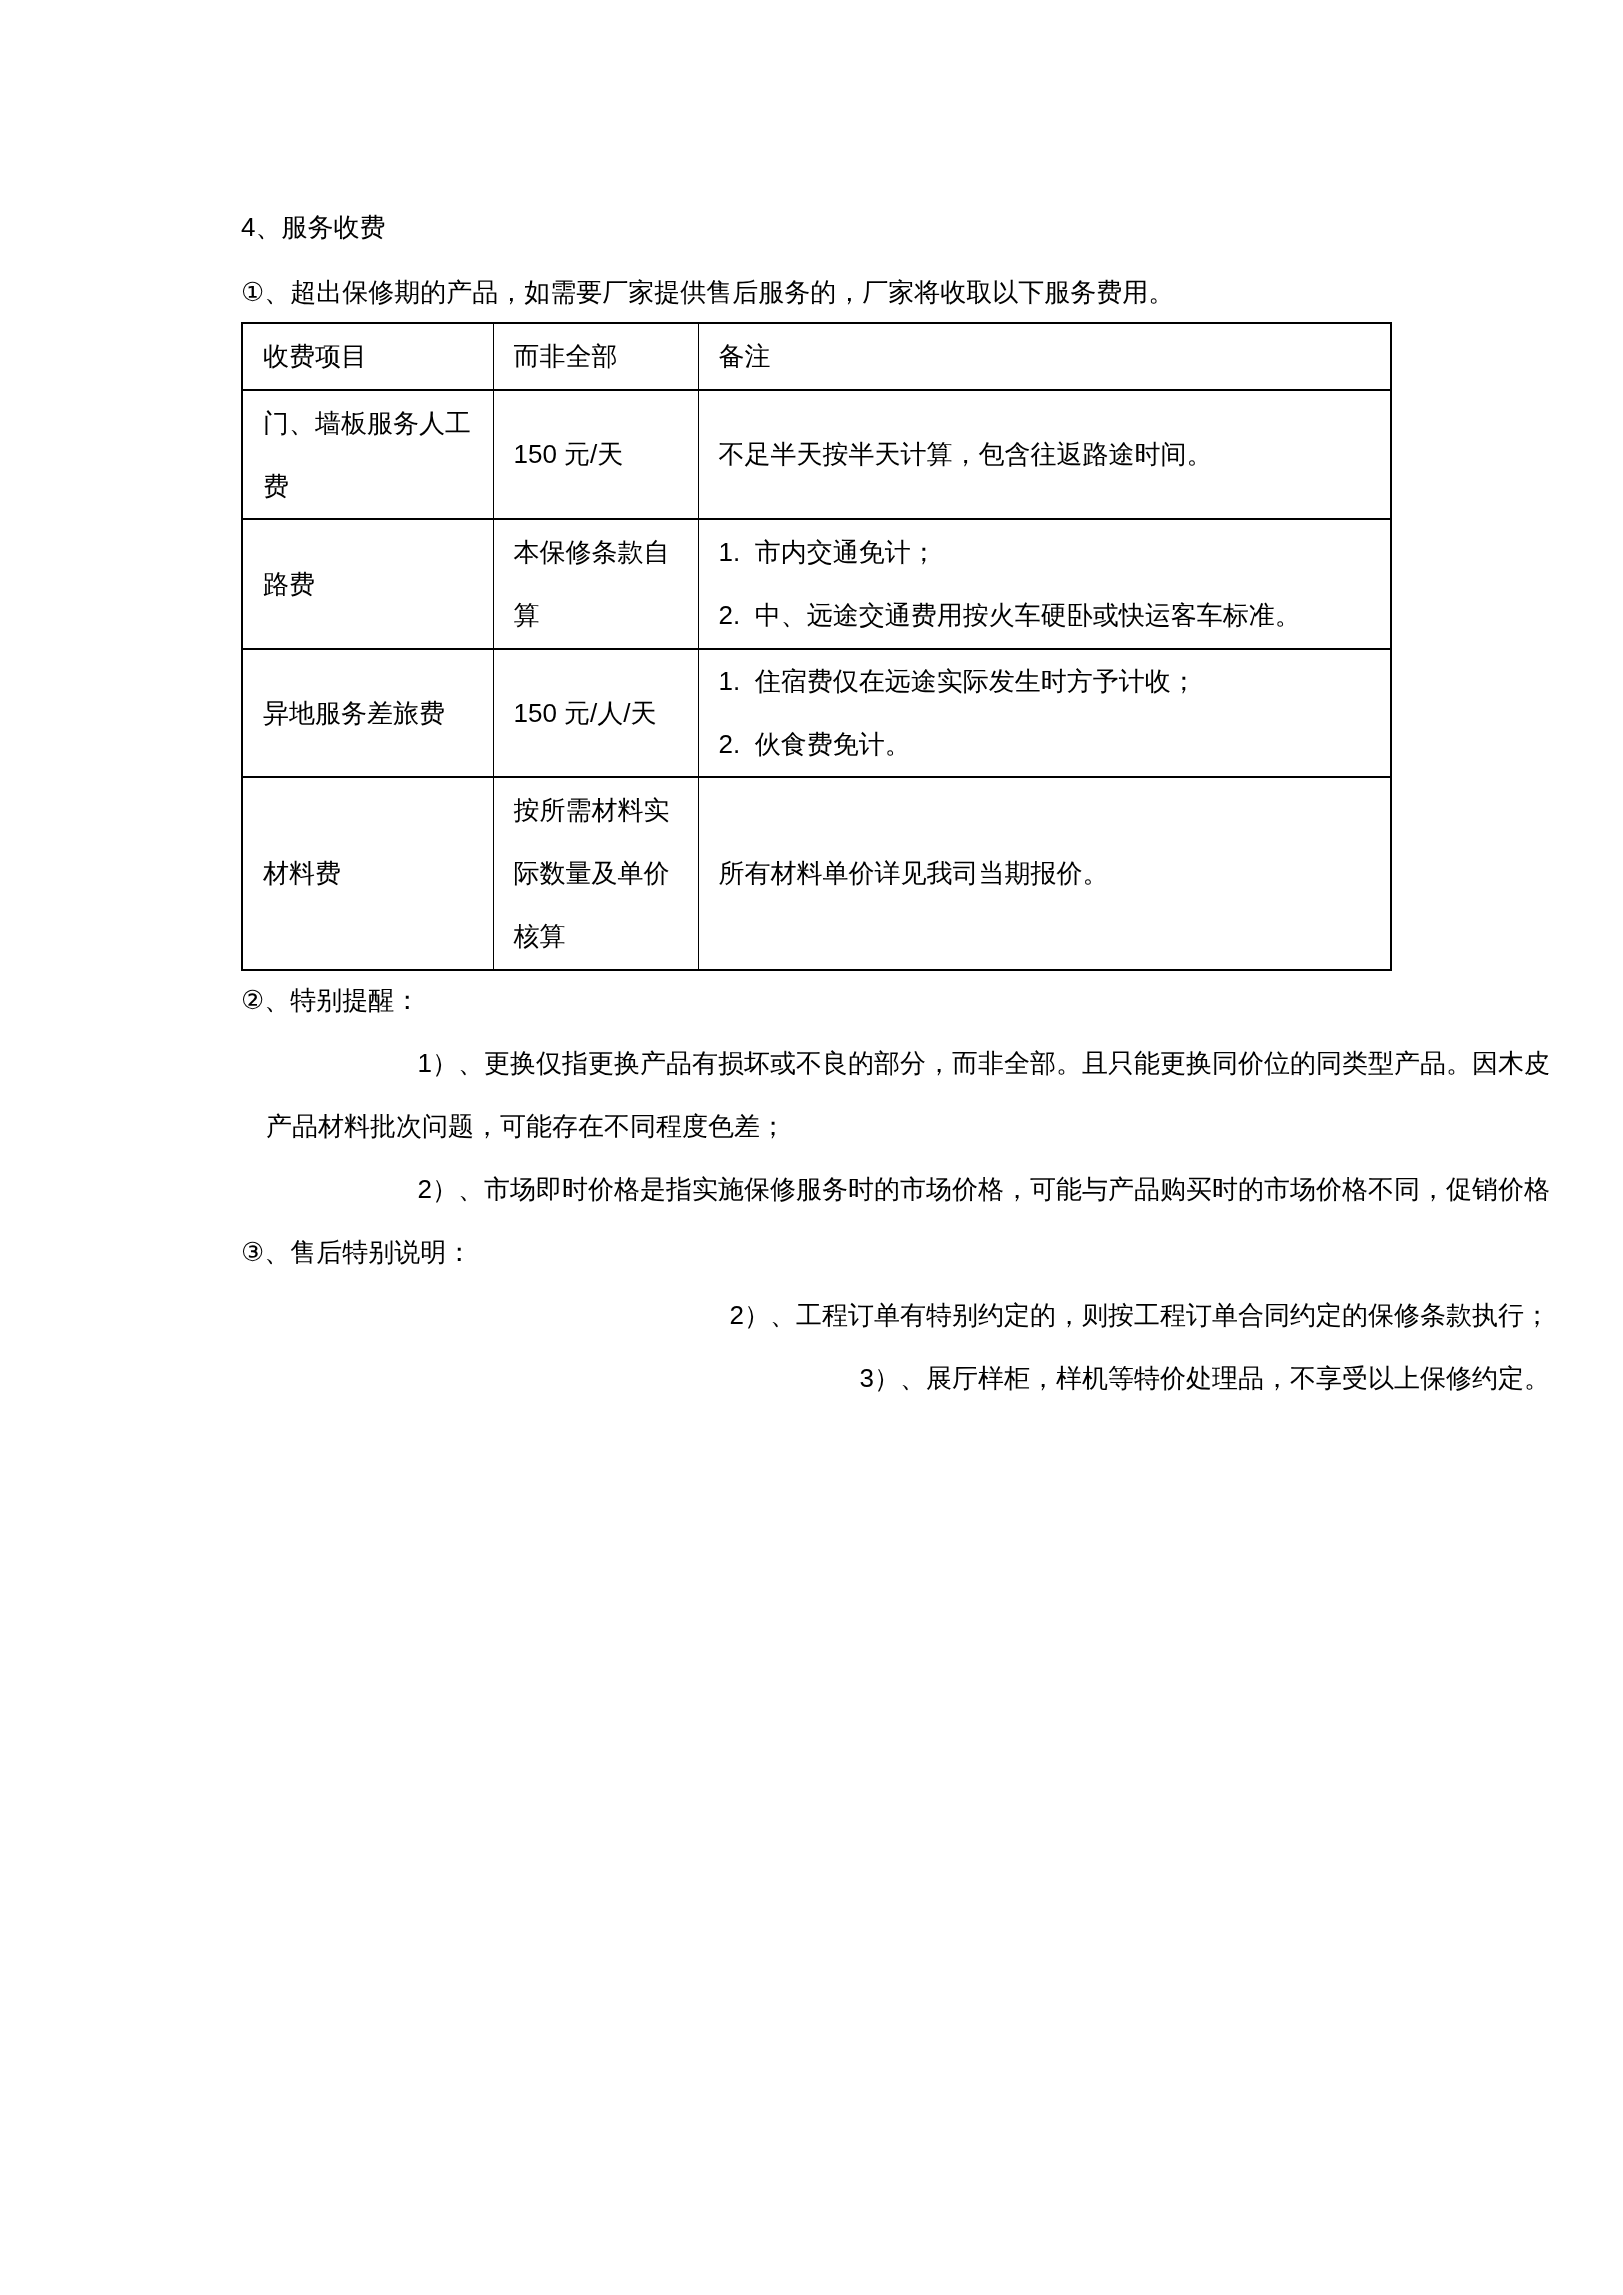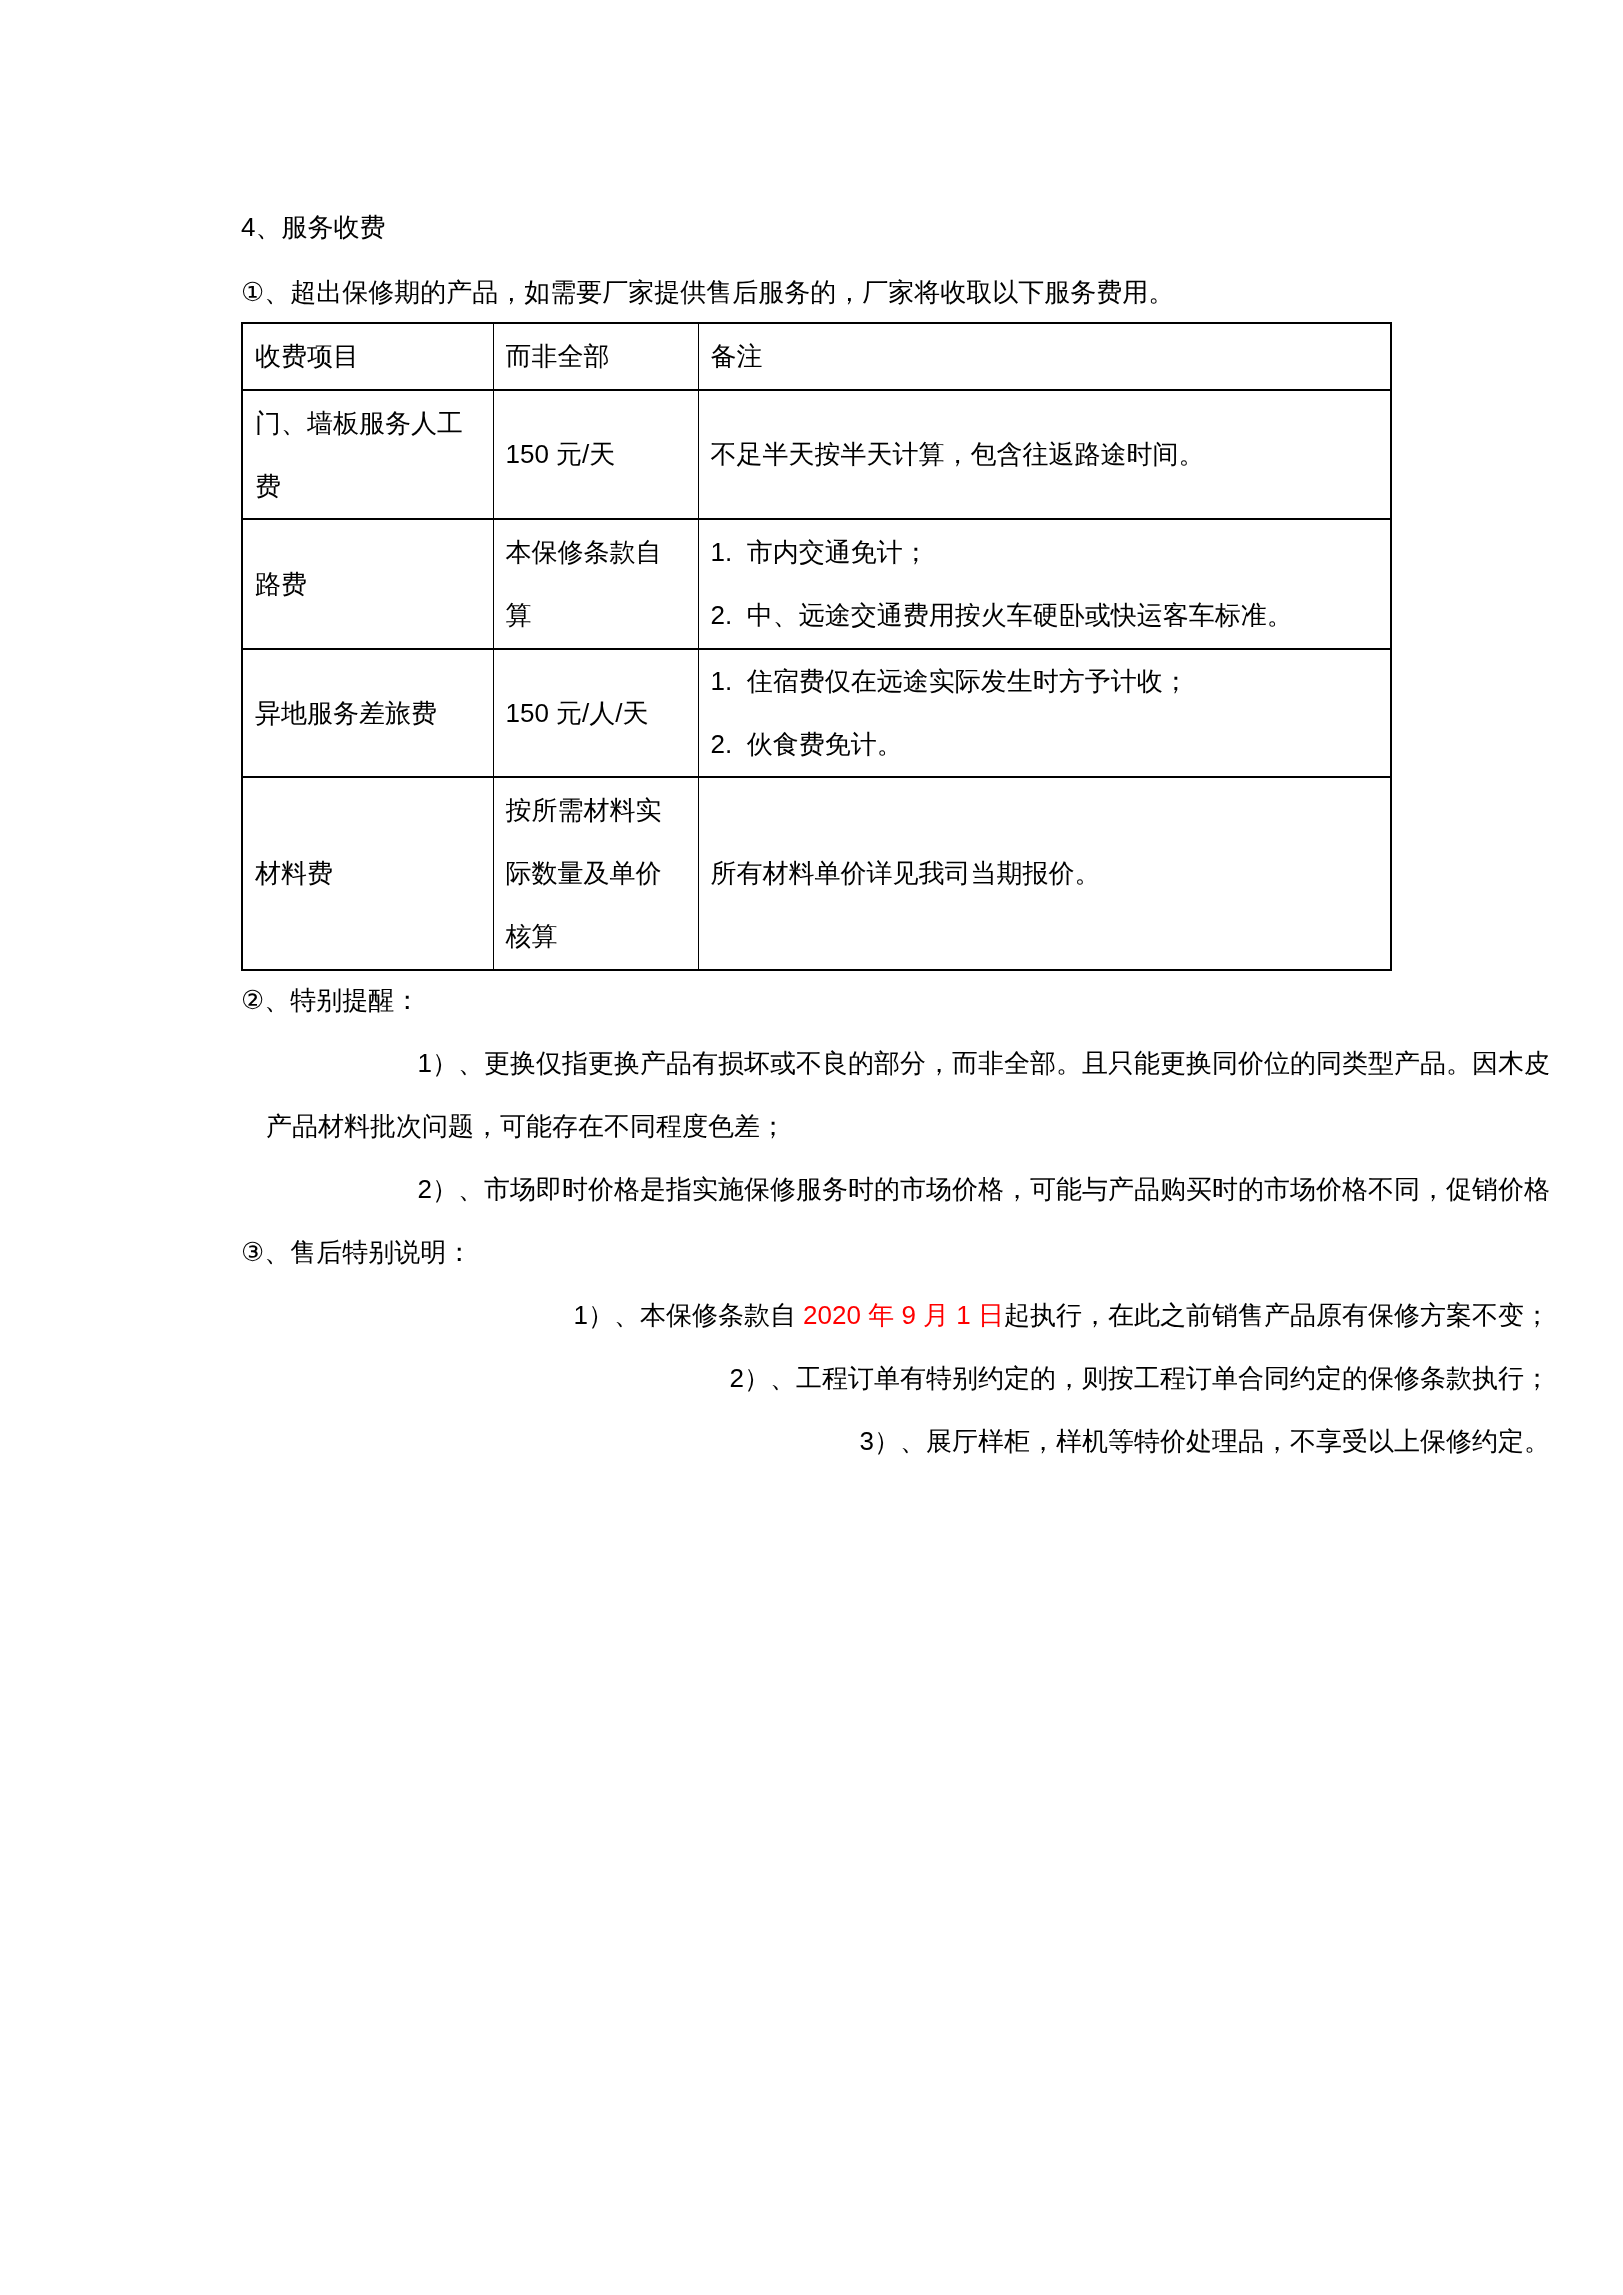--- a/index.html
+++ b/index.html
@@ -14,21 +14,21 @@
   .intro{left:241px;top:266px;}
 
   .fee-table{
     position:absolute;left:241px;top:322px;width:1150px;
     border-collapse:collapse;table-layout:fixed;
     border:2.6px solid #000;
   }
   .fee-table td{
     border-left:1.3px solid #000;border-right:1.3px solid #000;
     border-top:2px solid #000;border-bottom:2px solid #000;
-    vertical-align:middle;padding:0 12px;overflow:hidden;
+    vertical-align:middle;padding:0 20px;overflow:hidden;
   }
   .row-header{height:67px;}
   .row-r1{height:129px;}
   .row-r2{height:130px;}
   .row-r3{height:128px;}
   .row-r4{height:193px;}
   .cl{line-height:63px;white-space:pre;}
 
   .notes-block{position:absolute;left:241px;top:969px;width:1309px;}
   .tl{height:63px;line-height:63px;white-space:pre;}
@@ -115,19 +115,18 @@
       </tr>
     </tbody>
   </table>
 
   <div class="notes-block">
     <div class="tl ind0">②、特别提醒：</div>
     <div class="tl ind1">1）、更换仅指更换产品有损坏或不良的部分，而非全部。且只能更换同价位的同类型产品。因木皮</div>
     <div class="tl ind2">产品材料批次问题，可能存在不同程度色差；</div>
     <div class="tl ind1">2）、市场即时价格是指实施保修服务时的市场价格，可能与产品购买时的市场价格不同，促销价格</div>
     <div class="tl ind0">③、售后特别说明：</div>
-    <div class="tl ind1"><span>1）、本保修条款自 </span><span class="red">2020 年 9 月 1 日</span><span>起执行，在此之前销售产品原有保修方案不变；</span></div>
     <div class="tl ind1">2）、工程订单有特别约定的，则按工程订单合同约定的保修条款执行；</div>
     <div class="tl ind1">3）、展厅样柜，样机等特价处理品，不享受以上保修约定。</div>
   </div>
 
 </div>
 
 
 </body></html>

